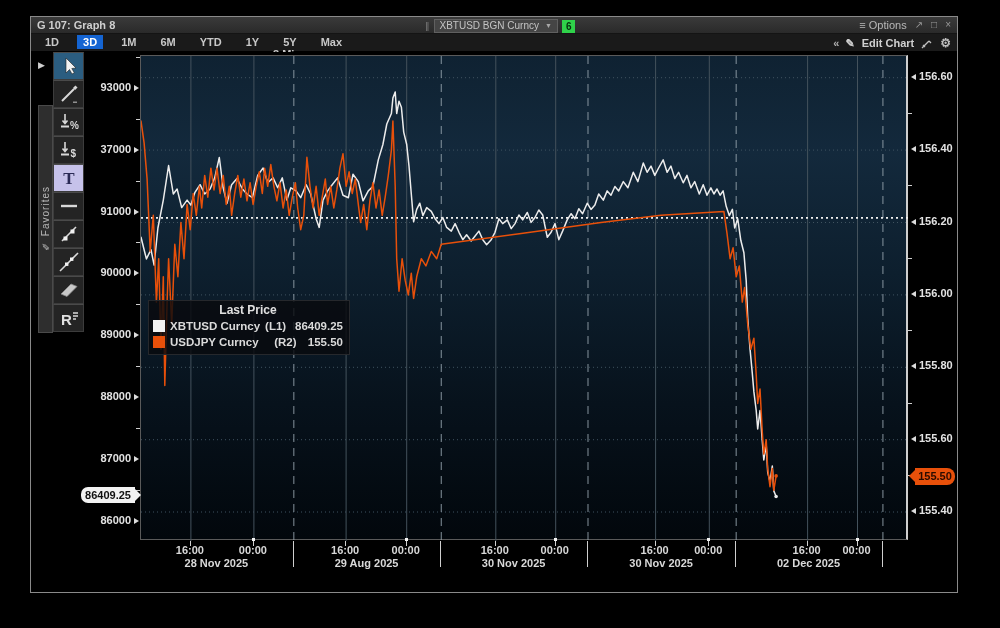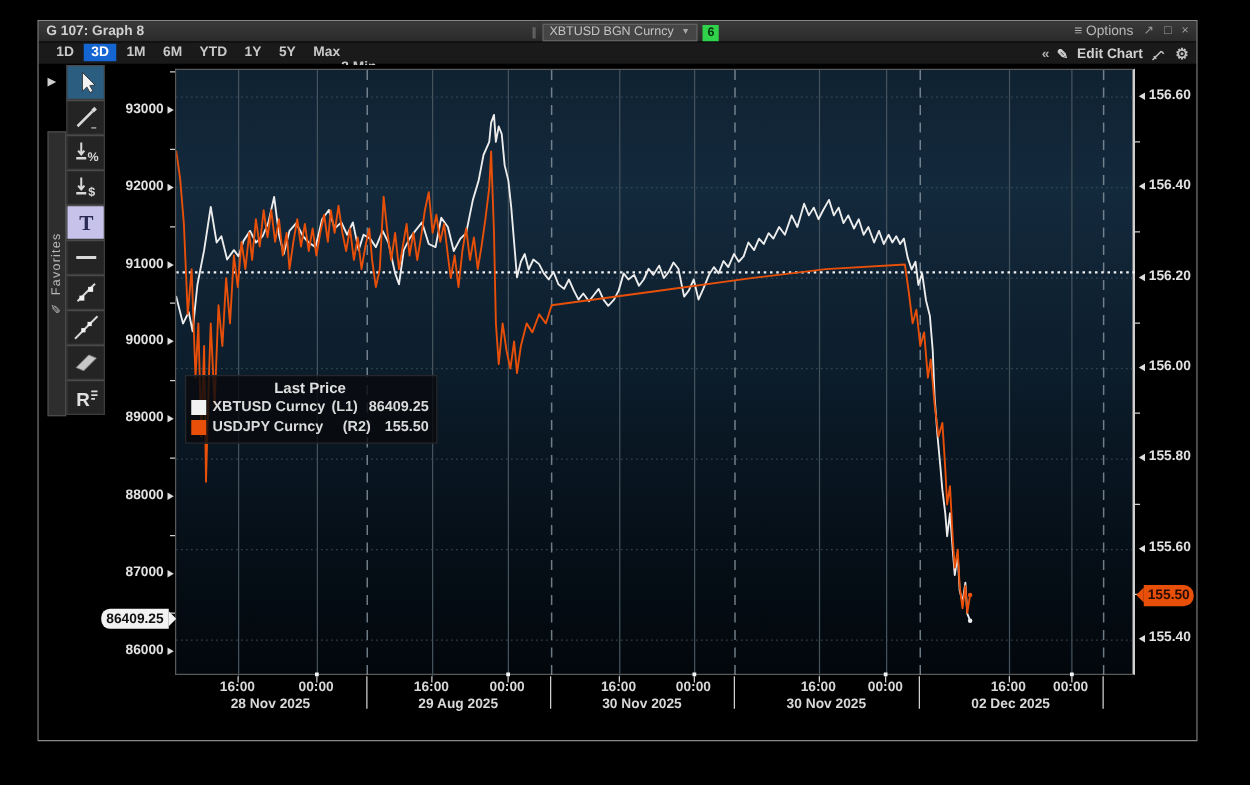--- a/index.html
+++ b/index.html
@@ -18,21 +18,21 @@
             padding:0 5px; height:14px; color:#c4c4c4; font-size:10px; }
   .secbox .dd { font-size:7px; color:#a8a8a8; }
   .badge-green { background:#2fd24a; color:#05300d; font-weight:700; font-size:10px;
                  padding:0 4px; height:13px; line-height:13px; }
   .title-right { position:absolute; right:6px; top:0; display:flex; gap:8px; color:#b8b8b8; }
   .title-right .opt { cursor:default;text-align:center; }
   .title-right .wicon { font-size:10px; color:#9a9a9a; }
   
   .tabrow { position:relative; height:18px; background:#1a1a1a; border-bottom:1px solid #000;
             color:#c8c8c8; font-size:11px; font-weight:700; }
-  .ranges { position:absolute; left:8px; top:1px; display:flex; gap:2px; }
+  .ranges { position:absolute; left:8px; top:1px; display:flex; gap:12px; }
   .rtab { padding:1px 6px; cursor:default; }
   .rtab.sel { background:#1464d2; color:#fff; }
   .interval { position:absolute; left:242px; top:14px; }
   .interval .dd { font-size:8px; }
   .tablebtn { position:absolute; left:318px; top:18px; }
   .editright { position:absolute; right:6px; top:2px; display:flex; gap:7px; align-items:center; color:#d0d0d0; }
   .editright .chev { color:#b0b0b0; letter-spacing:-1px; }
   .editright .pencil { font-size:11px; }
   .editright .gear { font-size:12px; color:#c0c0c0; }
   
@@ -238,21 +238,21 @@
           <div class="yt left" style="left:50px;top:400.0px">87000</div>
           <span class="triL" style="left:103px;top:404.0px"></span>
           <div class="yt left" style="left:50px;top:338.1px">88000</div>
           <span class="triL" style="left:103px;top:342.1px"></span>
           <div class="yt left" style="left:50px;top:276.2px">89000</div>
           <span class="triL" style="left:103px;top:280.2px"></span>
           <div class="yt left" style="left:50px;top:214.4px">90000</div>
           <span class="triL" style="left:103px;top:218.4px"></span>
           <div class="yt left" style="left:50px;top:152.5px">91000</div>
           <span class="triL" style="left:103px;top:156.5px"></span>
-          <div class="yt left" style="left:50px;top:90.6px">92000</div>
+          <div class="yt left" style="left:50px;top:90.6px">37000</div>
           <span class="triL" style="left:103px;top:94.6px"></span>
           <div class="yt left" style="left:50px;top:28.8px">93000</div>
           <span class="triL" style="left:103px;top:32.8px"></span>
           <span class="mtick" style="left:105px;width:4px;top:437.9px"></span>
           <span class="mtick" style="left:105px;width:4px;top:376.0px"></span>
           <span class="mtick" style="left:105px;width:4px;top:314.2px"></span>
           <span class="mtick" style="left:105px;width:4px;top:252.3px"></span>
           <span class="mtick" style="left:105px;width:4px;top:190.4px"></span>
           <span class="mtick" style="left:105px;width:4px;top:128.6px"></span>
           <span class="mtick" style="left:105px;width:4px;top:66.7px"></span>

